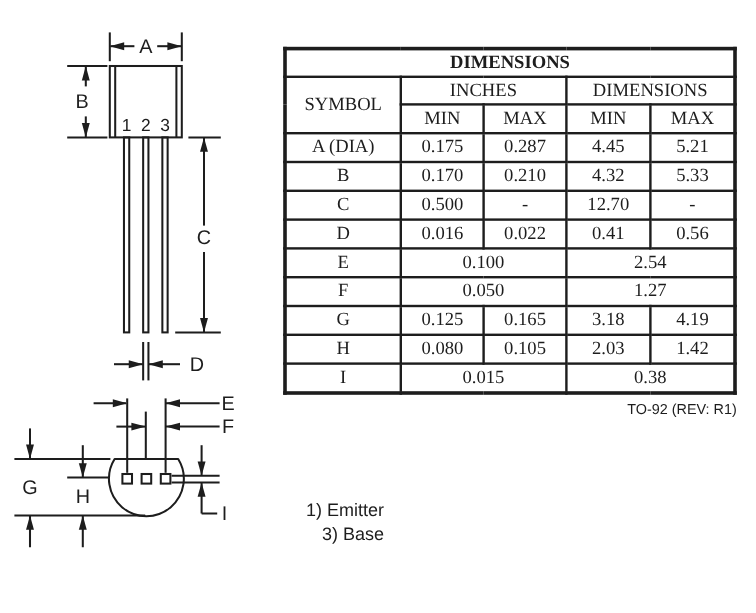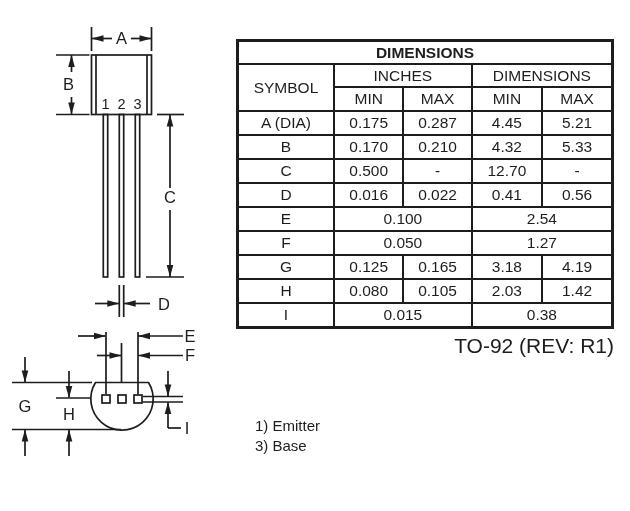--- a/index.html
+++ b/index.html
@@ -17,38 +17,38 @@
   
   .dim-table-wrap { position:absolute; left:236px; top:39px; }
   table.dim-table {
     border-collapse:collapse; table-layout:fixed; width:378px;
     border:3px solid #1d1d1d;
   }
   table.dim-table td, table.dim-table th {
     border:2px solid #1d1d1d;
     font-size:15.5px; font-weight:normal;
     text-align:center; vertical-align:middle;
-    padding:0; overflow:hidden; white-space:nowrap;
+    padding:0; overflow:hidden; white-space:nowrap;font-family:Liberation Serif, serif;
   }
   tr.title-row td { height:21px; font-weight:bold; }
   tr.units-row td { height:21px; }
   tr.minmax-row td { height:22px; }
   tr.data-row td { height:22px; }
   td.symbol-head { vertical-align:bottom; padding-bottom:2px; }
 
   .table-footnote {
     position:absolute; left:236px; top:334px; width:378px;
-    text-align:right; font-size:21px;
+    text-align:right; font-size:12px;
   }
 
   
   .lead-code { position:absolute; left:255px; top:416px; }
   .lead-code-title { font-size:15.5px; font-weight:bold; margin-bottom:6px; }
   .lead-code-list { list-style:none; margin:0; padding:0; }
-  .lead-code-list li { font-size:15px; line-height:19.5px; }
+  .lead-code-list li { font-size:15px; line-height:19.5px;text-align:right; }
 </style>
 </head>
 <body>
 
 <div class="canvas">
 
   
   <svg width="235" height="511" viewBox="0 0 235 511" fill="none" stroke="#1d1d1d" stroke-width="1.7" stroke-linecap="butt">
 
     <g>

